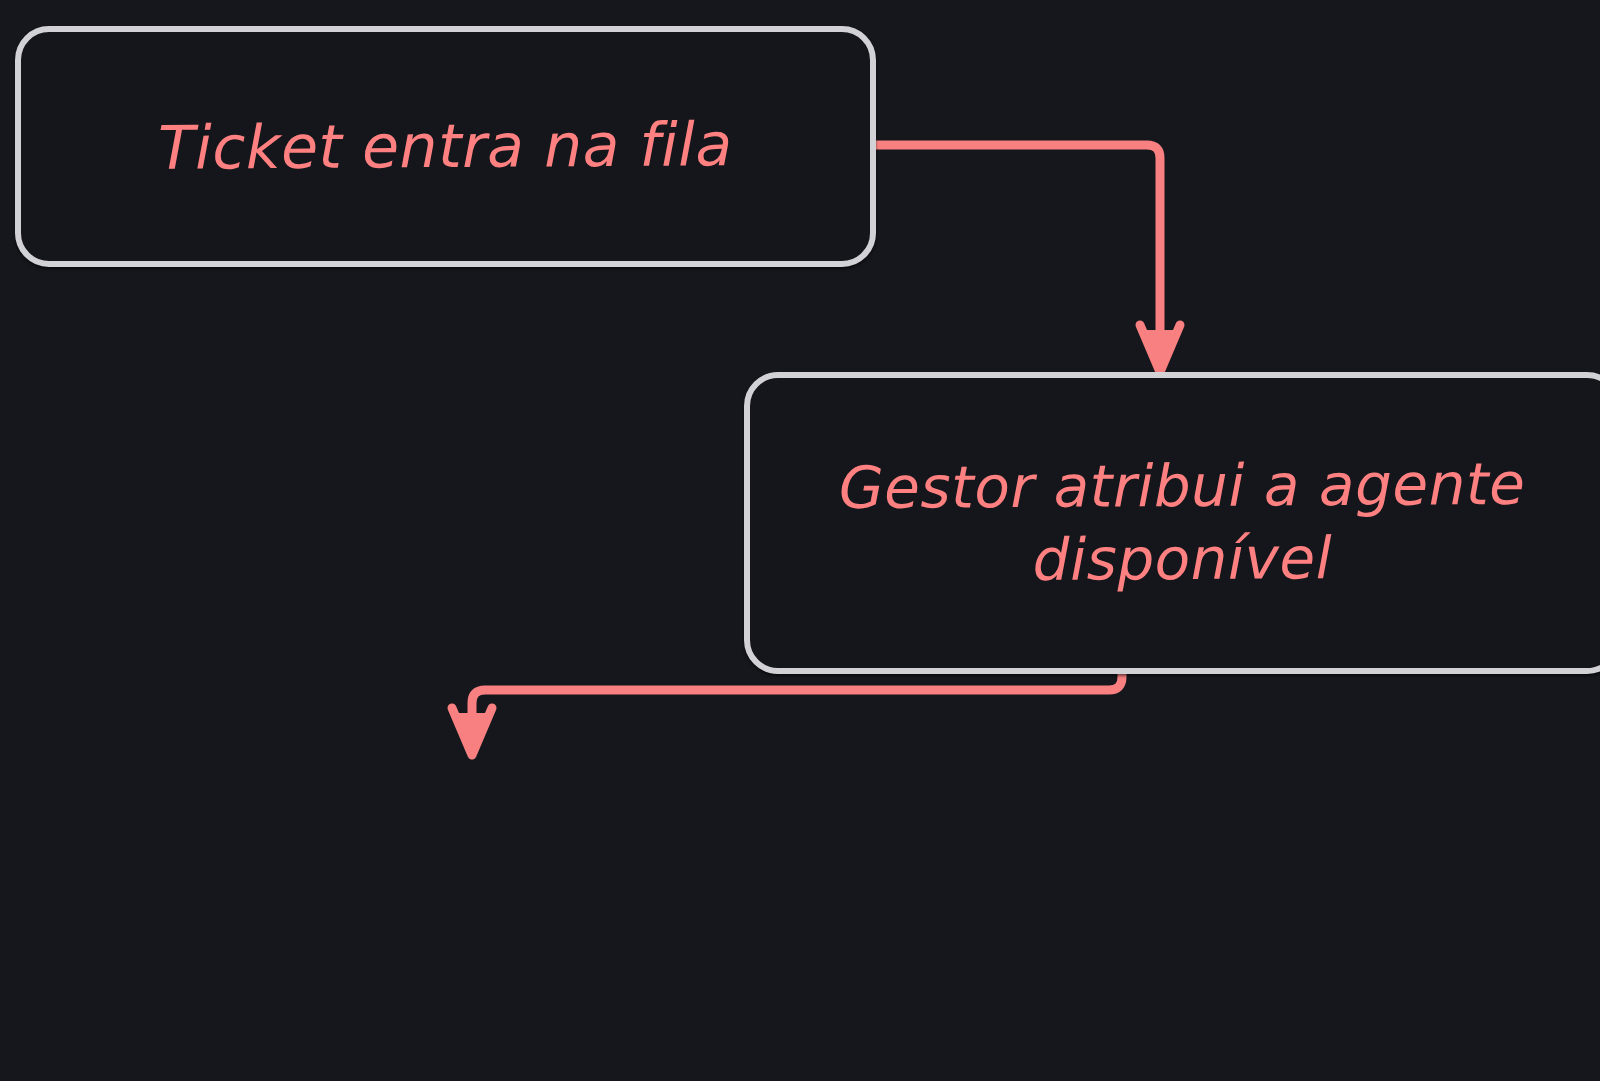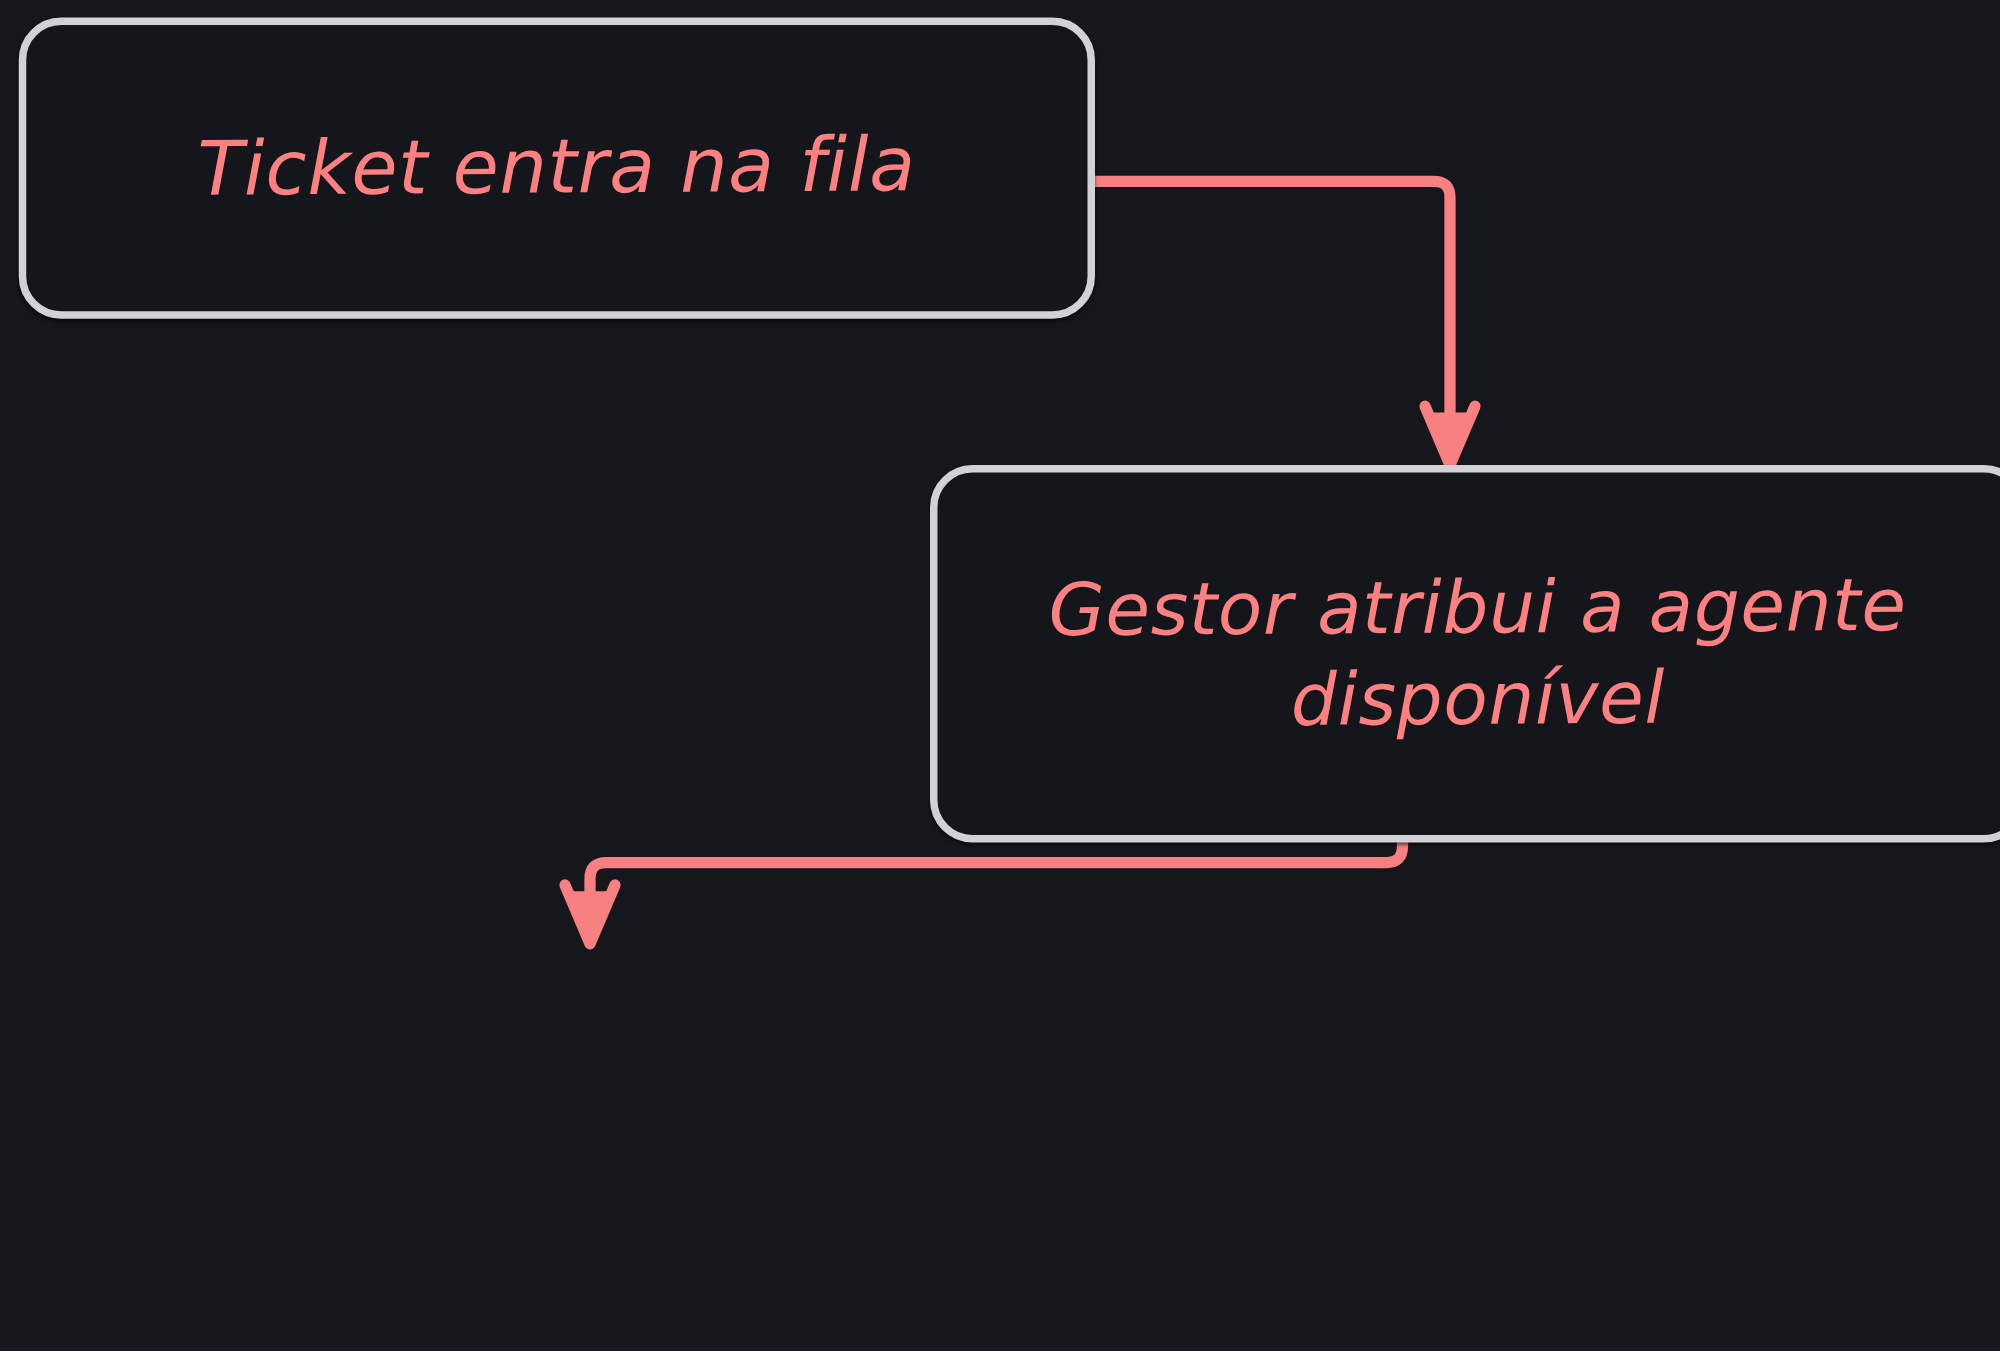--- a/index.html
+++ b/index.html
@@ -47,21 +47,21 @@
     text-align: center;
     line-height: 1.26;
     letter-spacing: 0.5px;
     white-space: pre-line;
     padding: 0 22px;
     transform: rotate(-0.35deg);
   }
 
   #node-1 {
     left: 15px;
-    top: 14px;
+    top: 26px;
     width: 861px;
     height: 241px;
   }
   #node-1 .node-label { font-size: 60px; }
 
   #node-2 {
     left: 744px;
     top: 372px;
     width: 877px;
     height: 302px;

